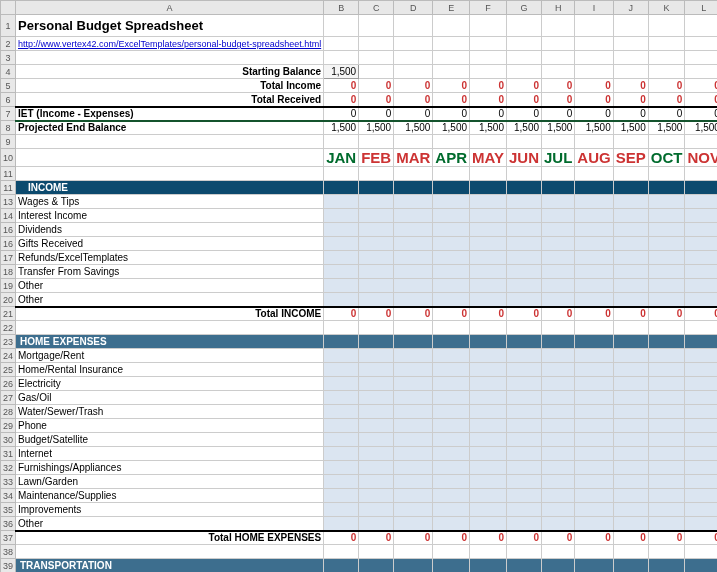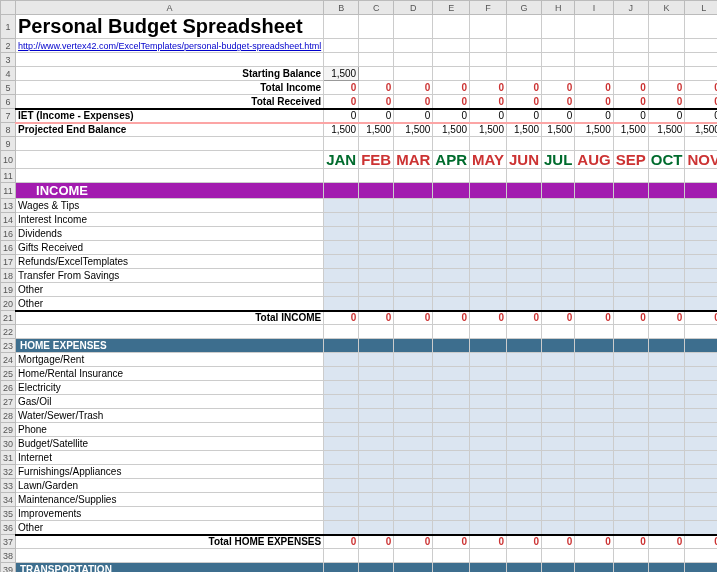--- a/index.html
+++ b/index.html
@@ -5,33 +5,33 @@
   * { box-sizing: border-box; margin: 0; padding: 0; }
   body { font-family: Arial, sans-serif; font-size: 10px; background: #fff; color: #000; }
   .sheet { display: table; border-collapse: collapse; width: 717px; }
   .row { display: table-row; }
   .cell { display: table-cell; border: 1px solid #ccc; height: 14px; vertical-align: middle; padding: 0 2px; overflow: hidden; white-space: nowrap; }
   .rowhdr { width: 18px; background: #e8e8e8; text-align: center; font-size: 9px; color: #555; border: 1px solid #bbb; }
   .colhdr { background: #e8e8e8; text-align: center; font-size: 9px; color: #555; border: 1px solid #bbb; height: 14px; }
   .w-a { width: 18px; }
   .w-lbl { width: 130px; }
   .w-m { width: 36px; }
-  .title { font-family: "Trebuchet MS", Arial, sans-serif; font-size: 20px; font-weight: bold; }
+  .title { font-family: "Trebuchet MS", Arial, sans-serif; font-size: 13px; font-weight: bold; }
   .link { color: #0000cc; text-decoration: underline; font-size: 9px; }
   .copyright { font-size: 8px; text-align: right; }
   .bold { font-weight: bold; }
   .right { text-align: right; }
   .center { text-align: center; }
   .red { color: #cc3333; }
   .green { color: #006b2d; }
   .bluish { background: #dbe5f1; }
-  .section-income { background: #a21caf; color: #fff; font-weight: bold; font-size: 13px; padding-left: 20px; }
+  .section-income { background: #0c4a6e; color: #fff; font-weight: bold; font-size: 10px; padding-left: 12px; }
   .section-exp { background: #3d6e8e; color: #fff; font-weight: bold; font-size: 10px; padding-left: 4px; }
   .thick-top { border-top: 2px solid #000; }
-  .thick-bottom { border-bottom: 2px solid #fca5a5; }
+  .thick-bottom { border-bottom: 2px solid #14532d; }
   .month { font-weight: bold; font-size: 15px; }
   .input-box { background: #f5f5f5; border: 1px solid #999; }
 </style>
 </head>
 <body>
 
 <div class="sheet">
     <div class="row">
       <div class="cell colhdr w-a"></div>
       <div class="cell colhdr w-lbl">A</div>

